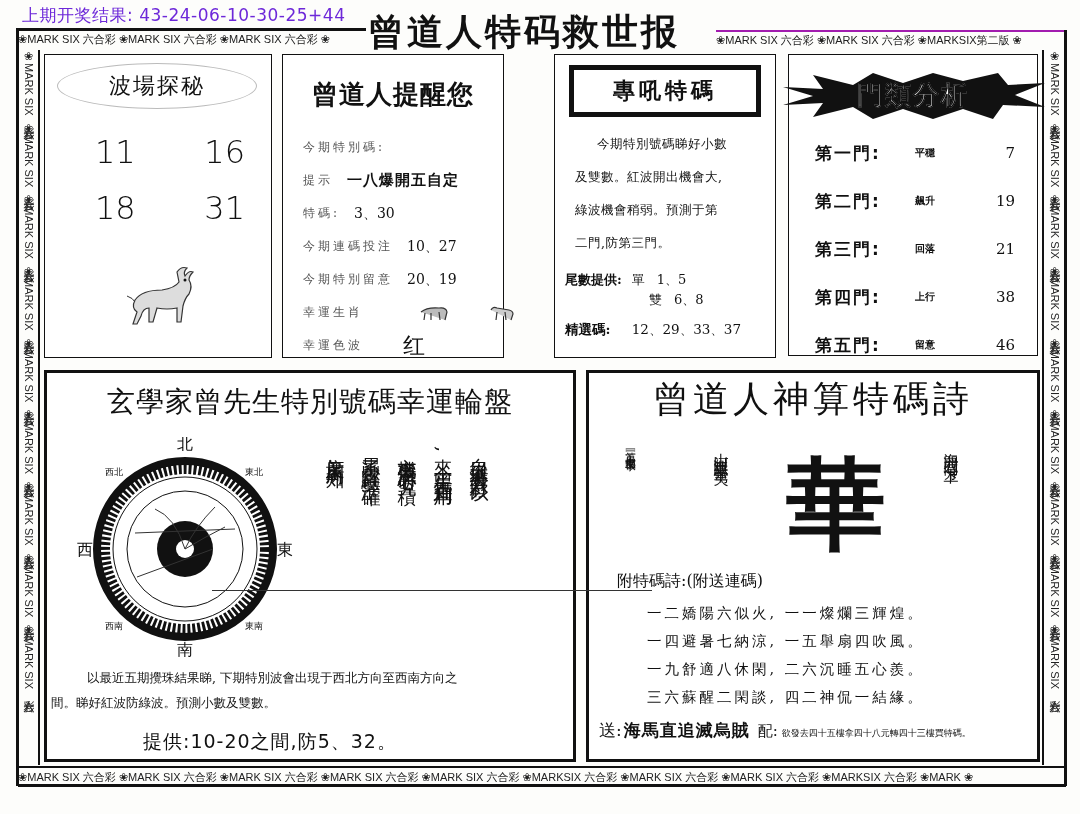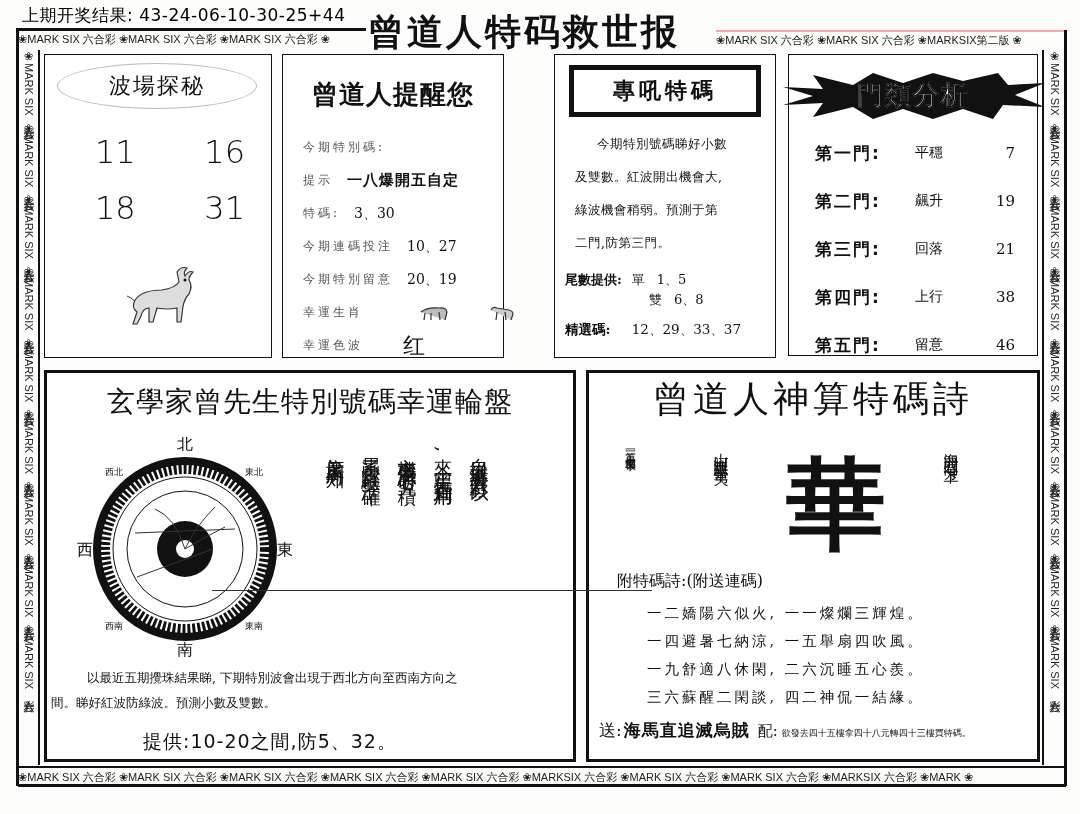--- a/index.html
+++ b/index.html
@@ -1,32 +1,32 @@
 <!DOCTYPE html>
 <html><head>
 <meta charset="utf-8">
 <style>
   * { box-sizing: border-box; margin: 0; padding: 0; }
   html, body { width: 1080px; height: 814px; background: #fdfdfb; overflow: hidden; }
   body { position: relative; font-family: "DejaVu Serif", serif; color: #111; }
 
   .top-result {
     position: absolute; left: 22px; top: 4px;
-    font-family: "DejaVu Sans", sans-serif; font-size: 17px; color: #000000; letter-spacing: 0.5px;
+    font-family: "DejaVu Sans", sans-serif; font-size: 17px; color: #6d28d9; letter-spacing: 0.5px;
   }
   .masthead {
     position: absolute; left: 368px; top: 8px;
     font-family: "DejaVu Serif", serif; font-weight: bold; font-size: 36px; letter-spacing: 3px; color: #111;
   }
   .band {
     position: absolute; font-family: "Liberation Sans Narrow", "Liberation Sans", sans-serif;
     font-size: 11px; white-space: nowrap; overflow: hidden; color: #222; letter-spacing: 0px;
   }
   .band-top-left { left: 18px; top: 32px; width: 346px; height: 16px; }
-  .band-top-right { left: 716px; top: 30px; width: 350px; height: 16px; border-top: 2px solid #fca5a5; padding-top: 1px; }
+  .band-top-right { left: 716px; top: 30px; width: 350px; height: 16px; border-top: 2px solid #a21caf; padding-top: 1px; }
   .band-bottom { left: 18px; top: 766px; width: 1046px; height: 16px; border-top: 2px solid #111; padding-top: 2px; }
   .band-left {
     left: 20px; top: 50px; width: 16px; height: 715px;
     writing-mode: vertical-rl; font-size: 11px;
   }
   .band-right {
     left: 1046px; top: 50px; width: 16px; height: 715px;
     writing-mode: vertical-rl; font-size: 11px;
   }
   .band-left-line { position: absolute; left: 38px; top: 50px; width: 2px; height: 715px; background: #111; }
@@ -88,21 +88,21 @@
     position: absolute; left: -6px; top: 18px; width: 262px; height: 46px;
   }
   .p4 .banner-text {
     position: absolute; left: 0; top: 23px; width: 100%; text-align: center;
     font-family: "DejaVu Sans", sans-serif; font-weight: bold; font-size: 26px; color: #fff;
     letter-spacing: 2px; -webkit-text-stroke: 0.5px #111;
   }
   .p4 .rows { position: absolute; left: 26px; top: 74px; width: 210px; }
   .p4 .row { height: 48px; display: flex; align-items: center; }
   .p4 .door { font-family: "DejaVu Sans", sans-serif; font-weight: bold; font-size: 17px; width: 100px; letter-spacing: 2px; }
-  .p4 .trend { font-size: 14px; width: 70px; }
+  .p4 .trend { font-size: 10px; width: 70px; font-weight: bold; }
   .p4 .num { font-size: 15px; width: 30px; text-align: right; }
 
   
   .p5 { left: 44px; top: 370px; width: 532px; height: 392px; }
   .p5 .title { position: absolute; left: 0; top: 10px; width: 100%; text-align: center; font-size: 28px; letter-spacing: 1px; }
   .p5 .compass { position: absolute; left: 28px; top: 64px; width: 220px; height: 220px; }
   .p5 .vtext {
     position: absolute; left: 278px; top: 70px; height: 190px;
     display: flex; flex-direction: row-reverse; gap: 14px;
   }

